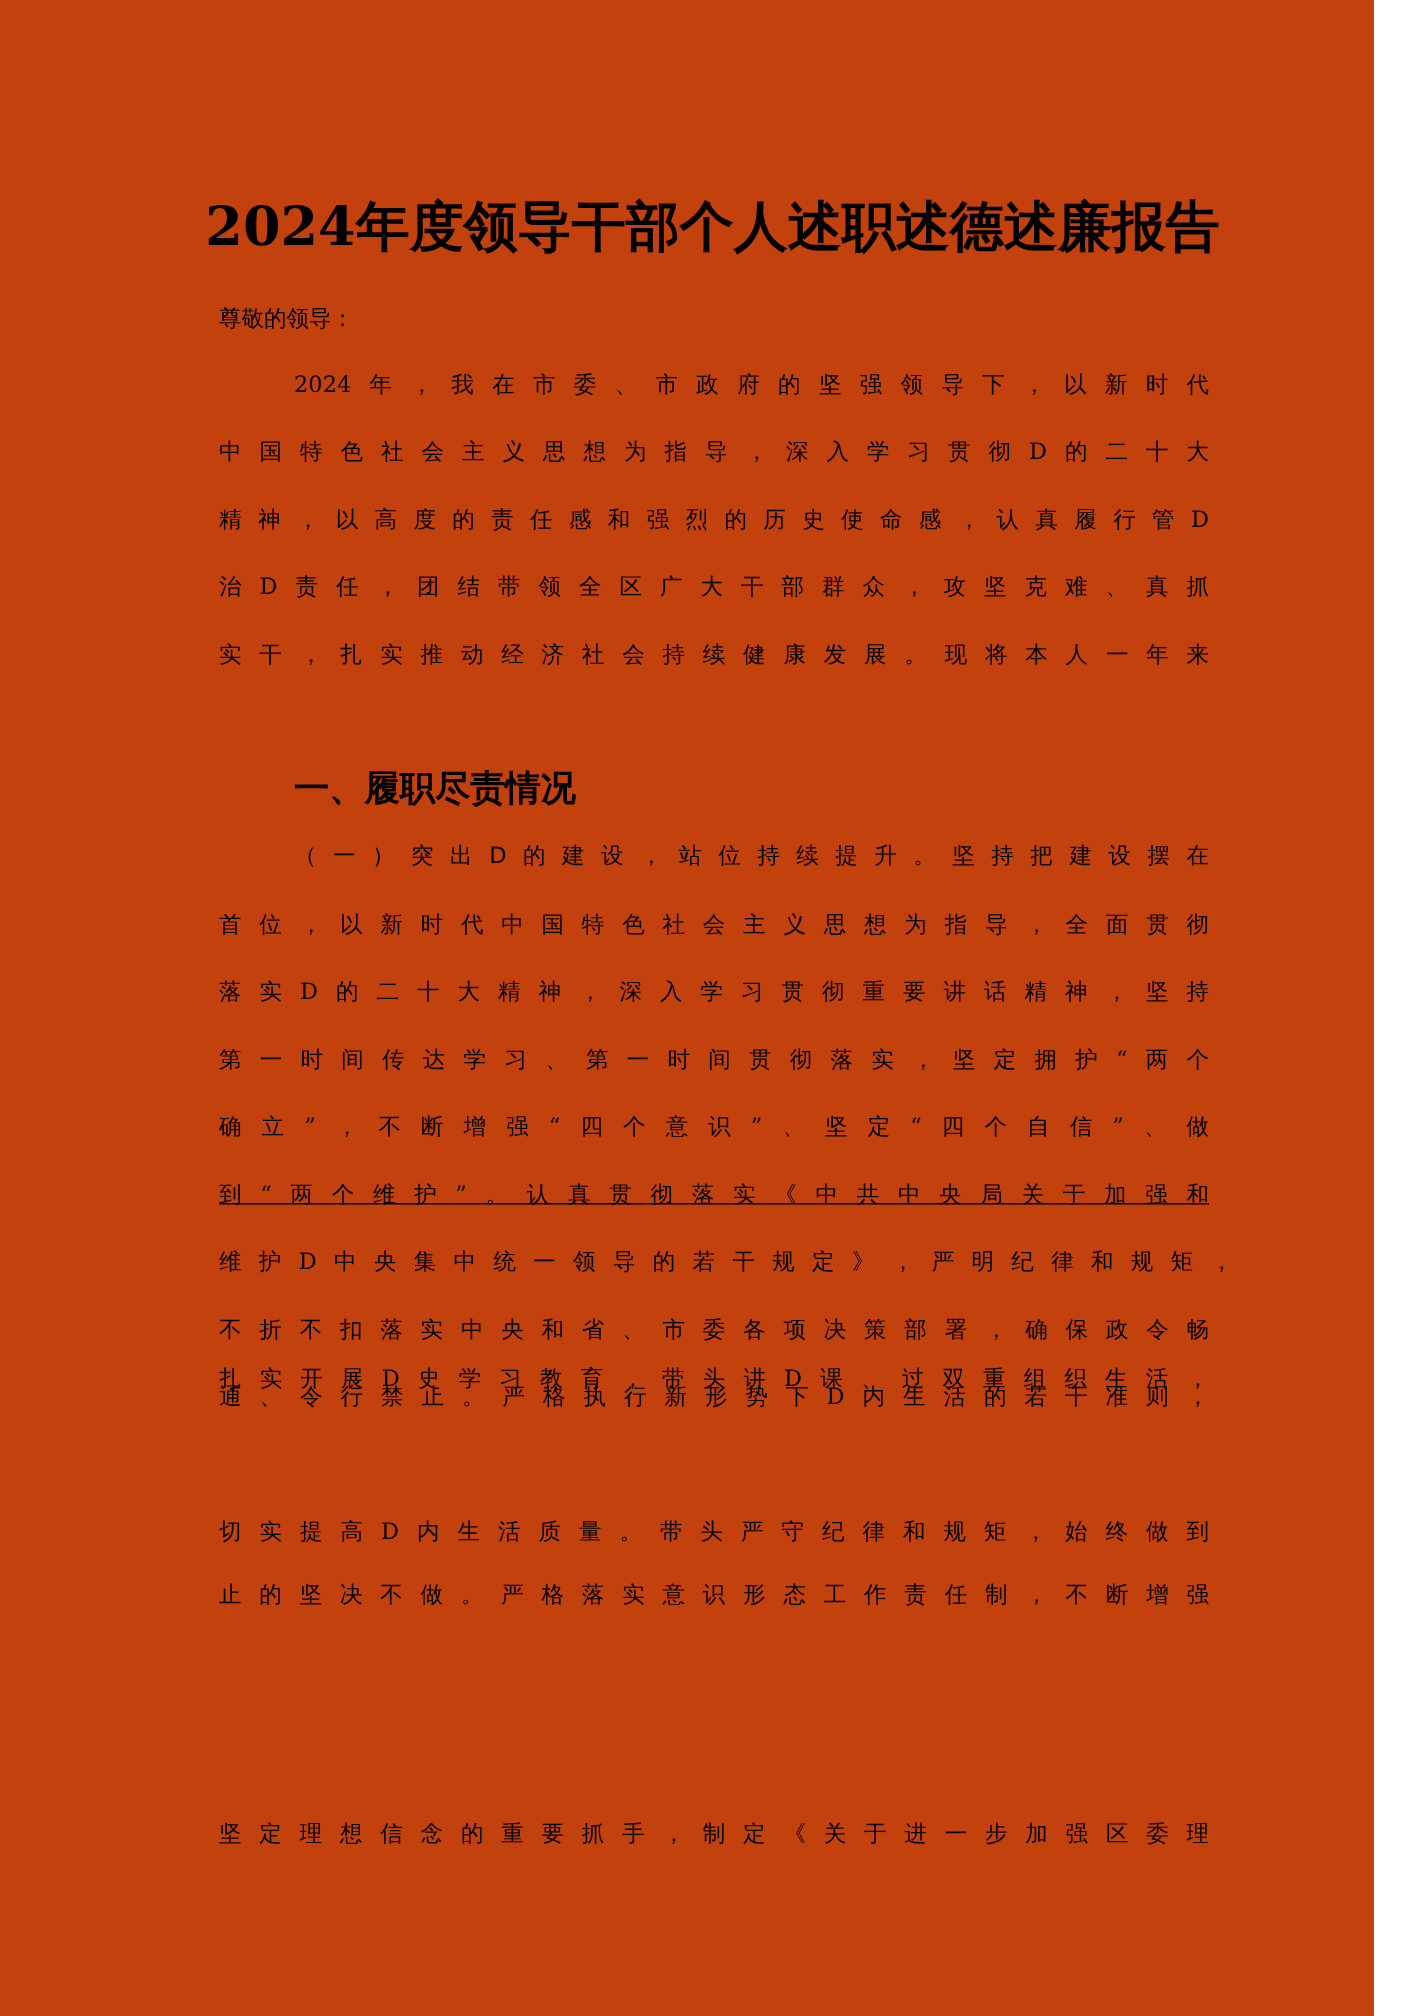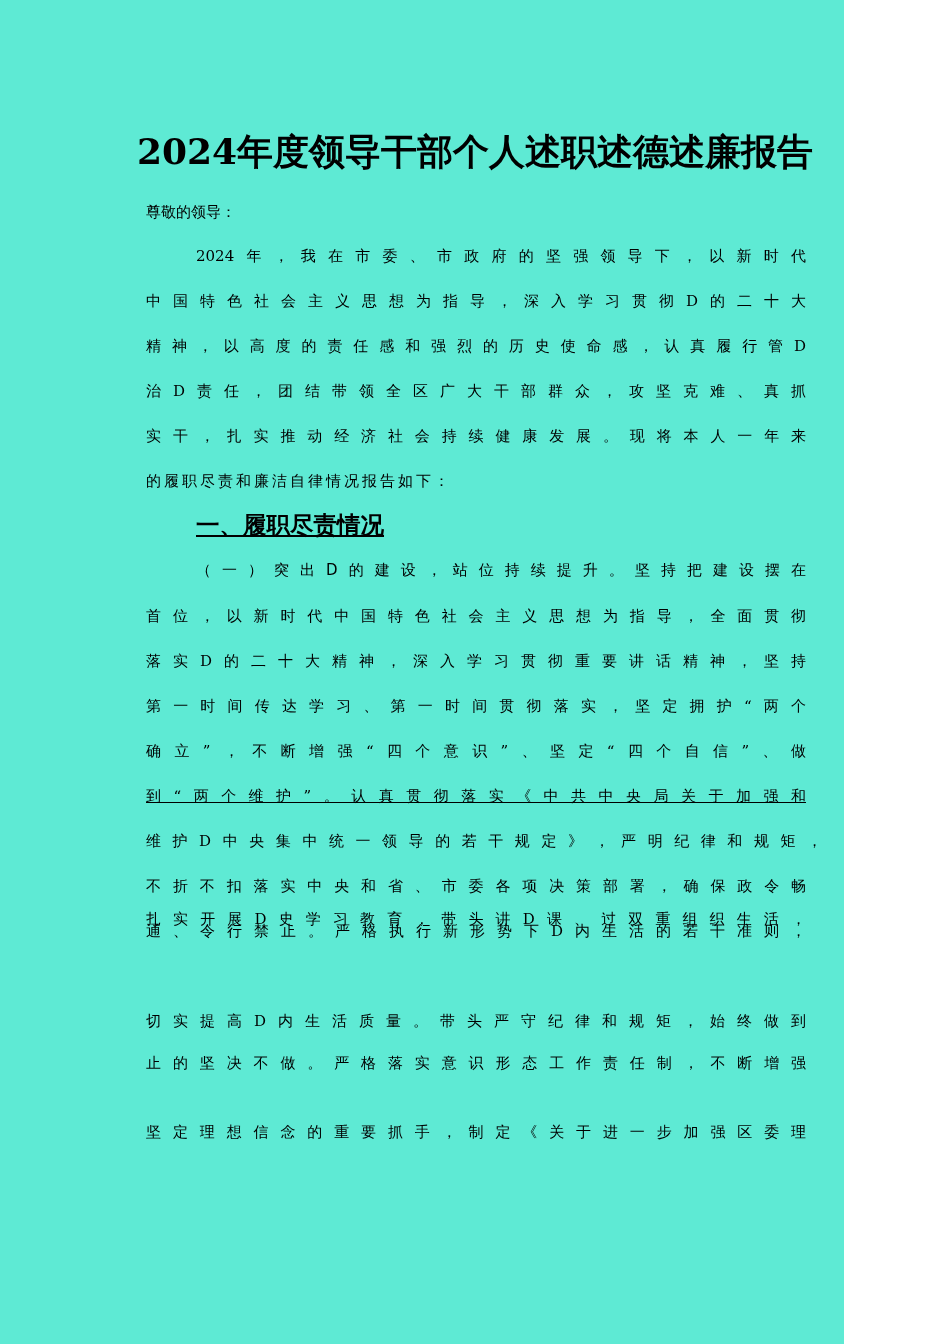--- a/index.html
+++ b/index.html
@@ -12,23 +12,23 @@
       height: 1344px;
       position: relative;
       overflow: hidden;
       font-family: "Liberation Serif", "DejaVu Serif", serif;
       color: #000000;
     }
     .page {
       position: absolute;
       left: 0;
       top: 0;
-      width: 844px;
+      width: 916px;
       height: 1344px;
-      background: #5eead4;
+      background: #c2410c;
     }
     .title {
       position: absolute;
       left: 0;
       top: 126px;
       width: 950px;
       text-align: center;
       font-size: 36px;
       font-weight: bold;
       line-height: 50px;
@@ -79,34 +79,33 @@
 
   <div class="title">2024年度领导干部个人述职述德述廉报告</div>
 
   <div class="line short" style="top:192px; letter-spacing:0;">尊敬的领导：</div>
 
   <div class="line indent" style="top:236px;">2024年，我在市委、市政府的坚强领导下，以新时代</div>
   <div class="line" style="top:281px;">中国特色社会主义思想为指导，深入学习贯彻D的二十大</div>
   <div class="line" style="top:326px;">精神，以高度的责任感和强烈的历史使命感，认真履行管D</div>
   <div class="line" style="top:371px;">治D责任，团结带领全区广大干部群众，攻坚克难、真抓</div>
   <div class="line" style="top:416px;">实干，扎实推动经济社会持续健康发展。现将本人一年来</div>
-  <div class="line short" style="top:461px; letter-spacing:3px;">的履职尽责和廉洁自律情况报告如下：</div>
 
-  <div class="heading1" style="top:505px;text-decoration:underline;">一、履职尽责情况</div>
+  <div class="heading1" style="top:505px;">一、履职尽责情况</div>
 
   <div class="line" style="top:596px;">首位，以新时代中国特色社会主义思想为指导，全面贯彻</div>
 
   <div class="line" style="top:550px; left:196px; width:610px; text-align-last:justify;">
     <span class="sub-heading">（一）突出D的建设，站位持续提升。</span><span>坚持把建设摆在</span>
   </div>
   <div class="line" style="top:641px;">落实D的二十大精神，深入学习贯彻重要讲话精神，坚持</div>
   <div class="line" style="top:686px;">第一时间传达学习、第一时间贯彻落实，坚定拥护“两个</div>
   <div class="line" style="top:731px;">确立”，不断增强“四个意识”、坚定“四个自信”、做</div>
   <div class="line" style="top:776px;text-decoration:underline;">到“两个维护”。认真贯彻落实《中共中央局关于加强和</div>
   <div class="line wide" style="top:821px;">维护D中央集中统一领导的若干规定》，严明纪律和规矩，</div>
   <div class="line" style="top:866px;">不折不扣落实中央和省、市委各项决策部署，确保政令畅</div>
   <div class="line wide" style="top:911px; width:660px;">通、令行禁止。严格执行新形势下D内生活的若干准则，</div>
   <div class="line wide" style="top:899px; width:660px;">扎实开展D史学习教育，带头讲D课、过双重组织生活，</div>
   <div class="line" style="top:1001px;">切实提高D内生活质量。带头严守纪律和规矩，始终做到</div>
   <div class="line" style="top:1043px;">止的坚决不做。严格落实意识形态工作责任制，不断增强</div>
-  <div class="line" style="top:1112px;">坚定理想信念的重要抓手，制定《关于进一步加强区委理</div>
+  <div class="line" style="top:1202px;">坚定理想信念的重要抓手，制定《关于进一步加强区委理</div>
 
 </div>
 
 </body></html>

